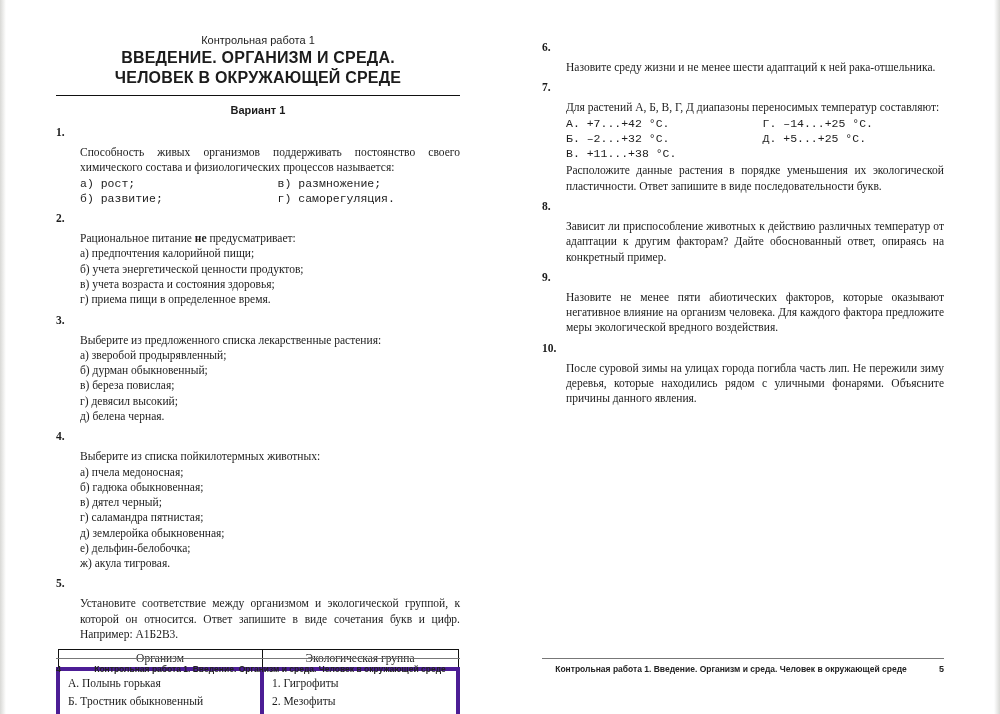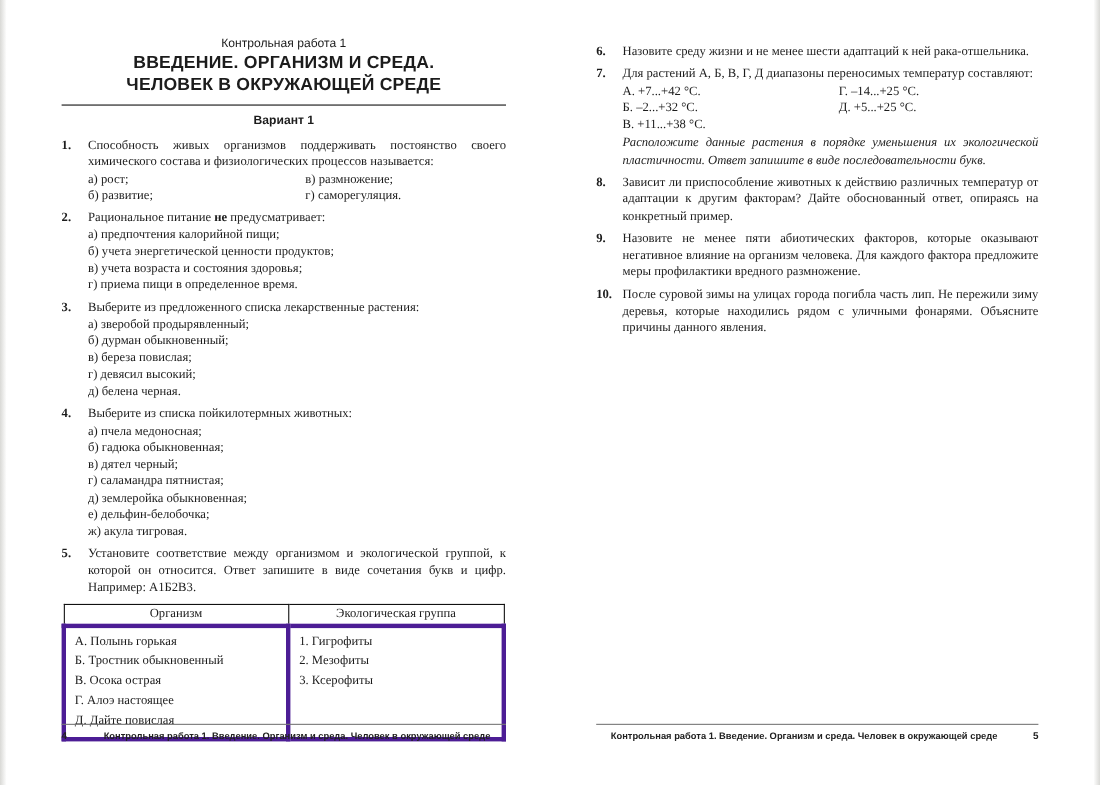--- a/index.html
+++ b/index.html
@@ -28,27 +28,27 @@
   .doc-title { font-size: 16px; font-weight: bold; line-height: 1.25; letter-spacing: 0.2px; }
   .head-rule { border: none; border-top: 1.6px solid #111; margin: 7px 0 8px; }
   .variant-title {
     text-align: center; font-family: "Liberation Sans", "DejaVu Sans", sans-serif;
     font-size: 11px; font-weight: bold; margin: 2px 0 9px;
   }
 
   .questions { font-size: 11.5px; line-height: 1.33; }
   .q { display: flex; margin: 0 0 5px 0; }
   .q-num { width: 24px; flex-shrink: 0; font-weight: bold; }
-  .q-body { flex: 1; }
+  .q-body { flex: 1; margin-top: 20px; }
   .q-stem { text-align: justify; }
   .q-opt { text-align: left; }
   .q-opt-row { display: flex; }
-  .q-opt-cell { width: 52%; }
+  .q-opt-cell { width: 52%; font-family: Liberation Mono, monospace; }
   .q-opt-cell + .q-opt-cell { width: 48%; }
-  .q-after { text-align: justify; margin-top: 2px; font-style: italic; }
+  .q-after { text-align: justify; margin-top: 2px; }
 
   .match-table {
     width: 100%; border-collapse: collapse; margin-top: 7px;
     font-size: 11.5px;
   }
   .match-table th {
     border: 1px solid #111; font-weight: normal; 
     padding: 2px 4px 3px;
   }
   .match-table td {
@@ -202,21 +202,21 @@
         </div>
         <div class="q">
           <div class="q-num">8.</div>
           <div class="q-body">
             <div class="q-stem">Зависит ли приспособление животных к действию различных температур от адаптации к другим факторам? Дайте обоснованный ответ, опираясь на конкретный пример.</div>
           </div>
         </div>
         <div class="q">
           <div class="q-num">9.</div>
           <div class="q-body">
-            <div class="q-stem">Назовите не менее пяти абиотических факторов, которые оказывают негативное влияние на организм человека. Для каждого фактора предложите меры профилактики вредного размножение.</div>
+            <div class="q-stem">Назовите не менее пяти абиотических факторов, которые оказывают негативное влияние на организм человека. Для каждого фактора предложите меры экологической вредного воздействия.</div>
           </div>
         </div>
         <div class="q">
           <div class="q-num">10.</div>
           <div class="q-body">
             <div class="q-stem">После суровой зимы на улицах города погибла часть лип. Не пережили зиму деревья, которые находились рядом с уличными фонарями. Объясните причины данного явления.</div>
           </div>
         </div>
       </div>
 

